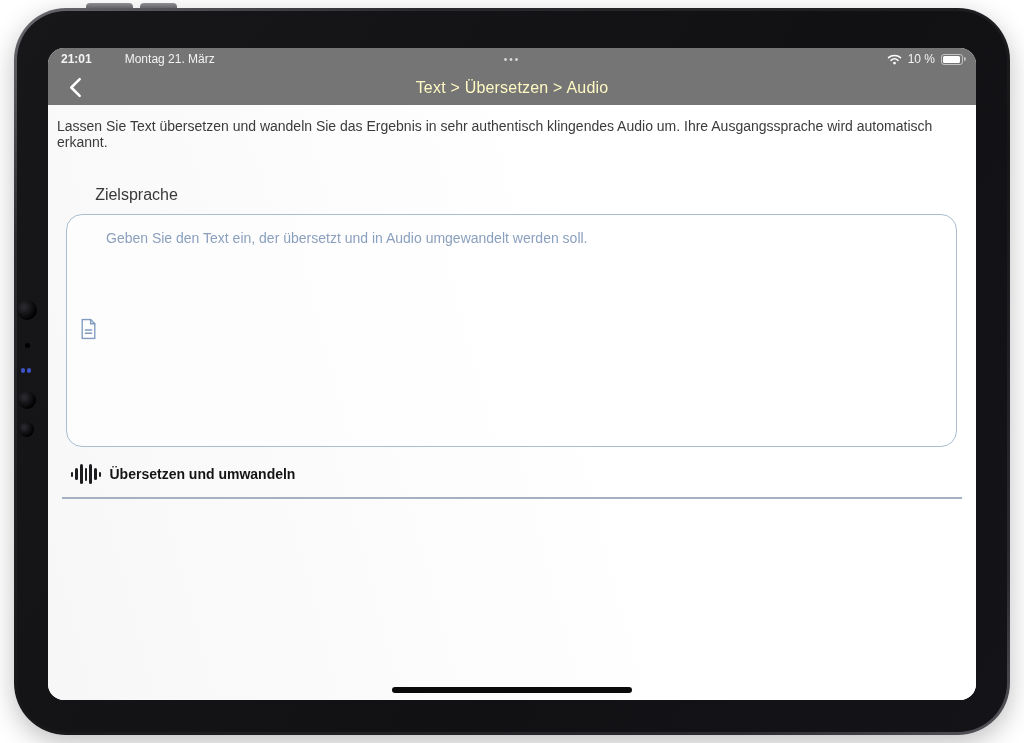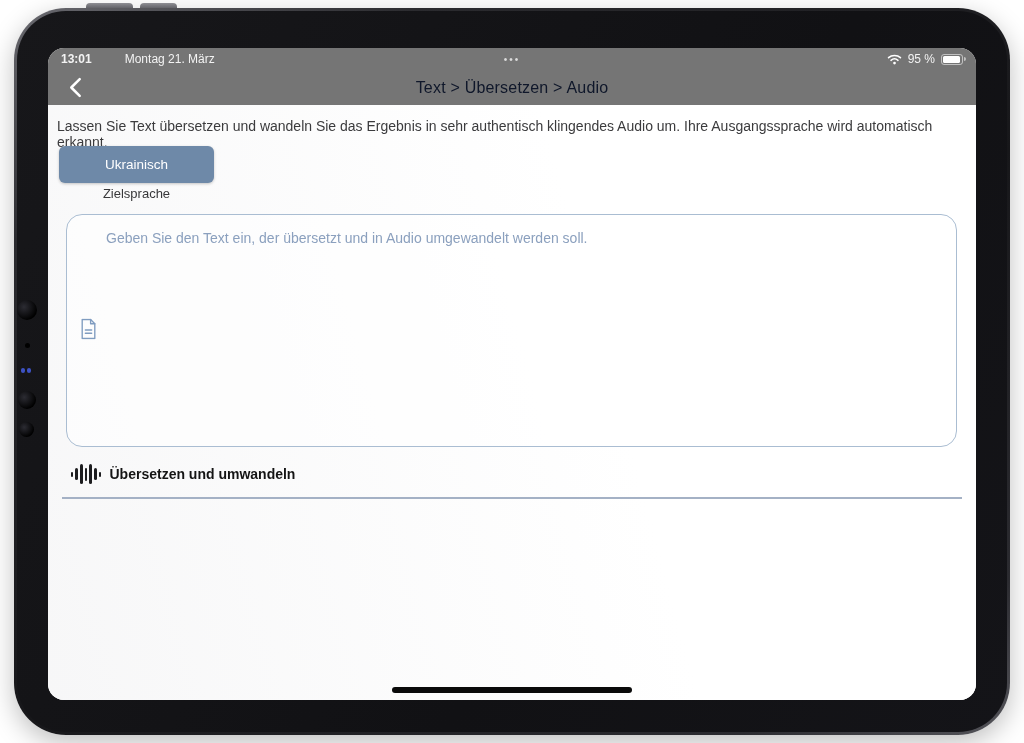--- a/index.html
+++ b/index.html
@@ -50,32 +50,32 @@
   .battery{position:relative;width:22px;height:11px;border:1px solid rgba(255,255,255,.55);border-radius:3px;}
   .battery-fill{position:absolute;left:1px;top:1px;bottom:1px;width:17px;background:#fff;border-radius:1.5px;}
   .battery-nub{position:absolute;right:-4px;top:2.5px;width:2.5px;height:4px;
     background:rgba(255,255,255,.55);border-radius:0 2px 2px 0;}
 
   
   .navbar{height:35px;background:var(--header-gray);position:relative;
     display:flex;align-items:center;justify-content:center;}
   .back-btn{position:absolute;left:10px;top:0;bottom:0;width:34px;display:flex;align-items:center;
     justify-content:center;background:none;border:none;cursor:pointer;}
-  .nav-title{color:#0f172a;font-size:16px;letter-spacing:.2px;}
+  .nav-title{color:#fef9c3;font-size:16px;letter-spacing:.2px;}
 
   
   .content{position:relative;height:595px;
     background:linear-gradient(255deg,#ffffff 40%,#f5f5f6 115%);}
   .description{position:absolute;left:9px;top:13px;right:18px;font-size:14px;color:#3b3b3d;}
 
   .lang-btn{position:absolute;left:11px;top:41px;width:155px;height:37px;border:none;border-radius:6px;
     background:var(--accent-blue);color:#fff;font-size:13.5px;font-family:inherit;cursor:pointer;
     box-shadow:0 1px 3px rgba(0,0,0,.22);}
   .lang-caption{position:absolute;left:11px;top:81px;width:155px;text-align:center;
-    font-size:13px;color:#38383a;}
+    font-size:16px;color:#38383a;}
 
   .inputbox{position:absolute;left:18px;top:109px;width:891px;height:233px;
     border:1px solid var(--border-blue);border-radius:16px;background:rgba(255,255,255,.6);}
   .inputbox textarea{position:absolute;inset:0;width:100%;height:100%;border:none;background:transparent;
     resize:none;outline:none;padding:15px 16px 15px 39px;font-size:14px;font-family:inherit;color:#2f3a4a;}
   .inputbox textarea::placeholder{color:var(--placeholder-blue);opacity:1;}
   .doc-icon{position:absolute;left:13px;top:50%;transform:translateY(-50%);pointer-events:none;}
 
   .action-btn{position:absolute;left:23px;top:358px;display:flex;align-items:center;gap:9px;
     background:none;border:none;cursor:pointer;font-family:inherit;}
@@ -112,32 +112,32 @@
       <span class="pencil-dots">
           <i></i>
           <i></i>
         </span>
       <span class="cam cam-2"></span>
       <span class="cam cam-3"></span>
 
       <div class="screen">
 
         <div class="statusbar">
-          <span class="sb-time">13:01</span>
+          <span class="sb-time">21:01</span>
           <span class="sb-date">Montag 21. März</span>
           <span class="sb-center">•••</span>
           <span class="sb-right">
             <span style="display:flex;">
               <svg width="15" height="11" viewBox="0 0 16 12" fill="none" stroke="#fff" stroke-width="1.7" stroke-linecap="round">
                 <path d="M1.5 4 C5 0.8 11 0.8 14.5 4"></path>
                 <path d="M4.2 6.9 C6.5 4.9 9.5 4.9 11.8 6.9"></path>
                 <circle cx="8" cy="9.9" r="1.5" fill="#fff" stroke="none"></circle>
               </svg>
             </span>
-            <span>95 %</span>
+            <span>10 %</span>
             <span class="battery">
               <span class="battery-fill"></span>
               <span class="battery-nub"></span>
             </span>
           </span>
         </div>
 
         <div class="navbar">
           <button class="back-btn">
             <span style="display:flex;">
@@ -146,21 +146,20 @@
               </svg>
             </span>
           </button>
           <span class="nav-title">Text &gt; Übersetzen &gt; Audio</span>
         </div>
 
         <div class="content">
 
           <p class="description">Lassen Sie Text übersetzen und wandeln Sie das Ergebnis in sehr authentisch klingendes Audio um. Ihre Ausgangssprache wird automatisch erkannt.</p>
 
-          <button class="lang-btn">Ukrainisch</button>
           <div class="lang-caption">Zielsprache</div>
 
           <div class="inputbox">
             <textarea placeholder="Geben Sie den Text ein, der übersetzt und in Audio umgewandelt werden soll." style=""></textarea>
             <span class="doc-icon">
               <svg width="17" height="21" viewBox="0 0 16 20" fill="none" stroke="#7f9cc0" stroke-width="1.3" stroke-linejoin="round" stroke-linecap="round">
                 <path d="M2 1 h8 l4 4 v14 h-12 z"></path>
                 <path d="M10 1 v4 h4"></path>
                 <line x1="5" y1="11" x2="11" y2="11"></line>
                 <line x1="5" y1="14" x2="11" y2="14"></line>

